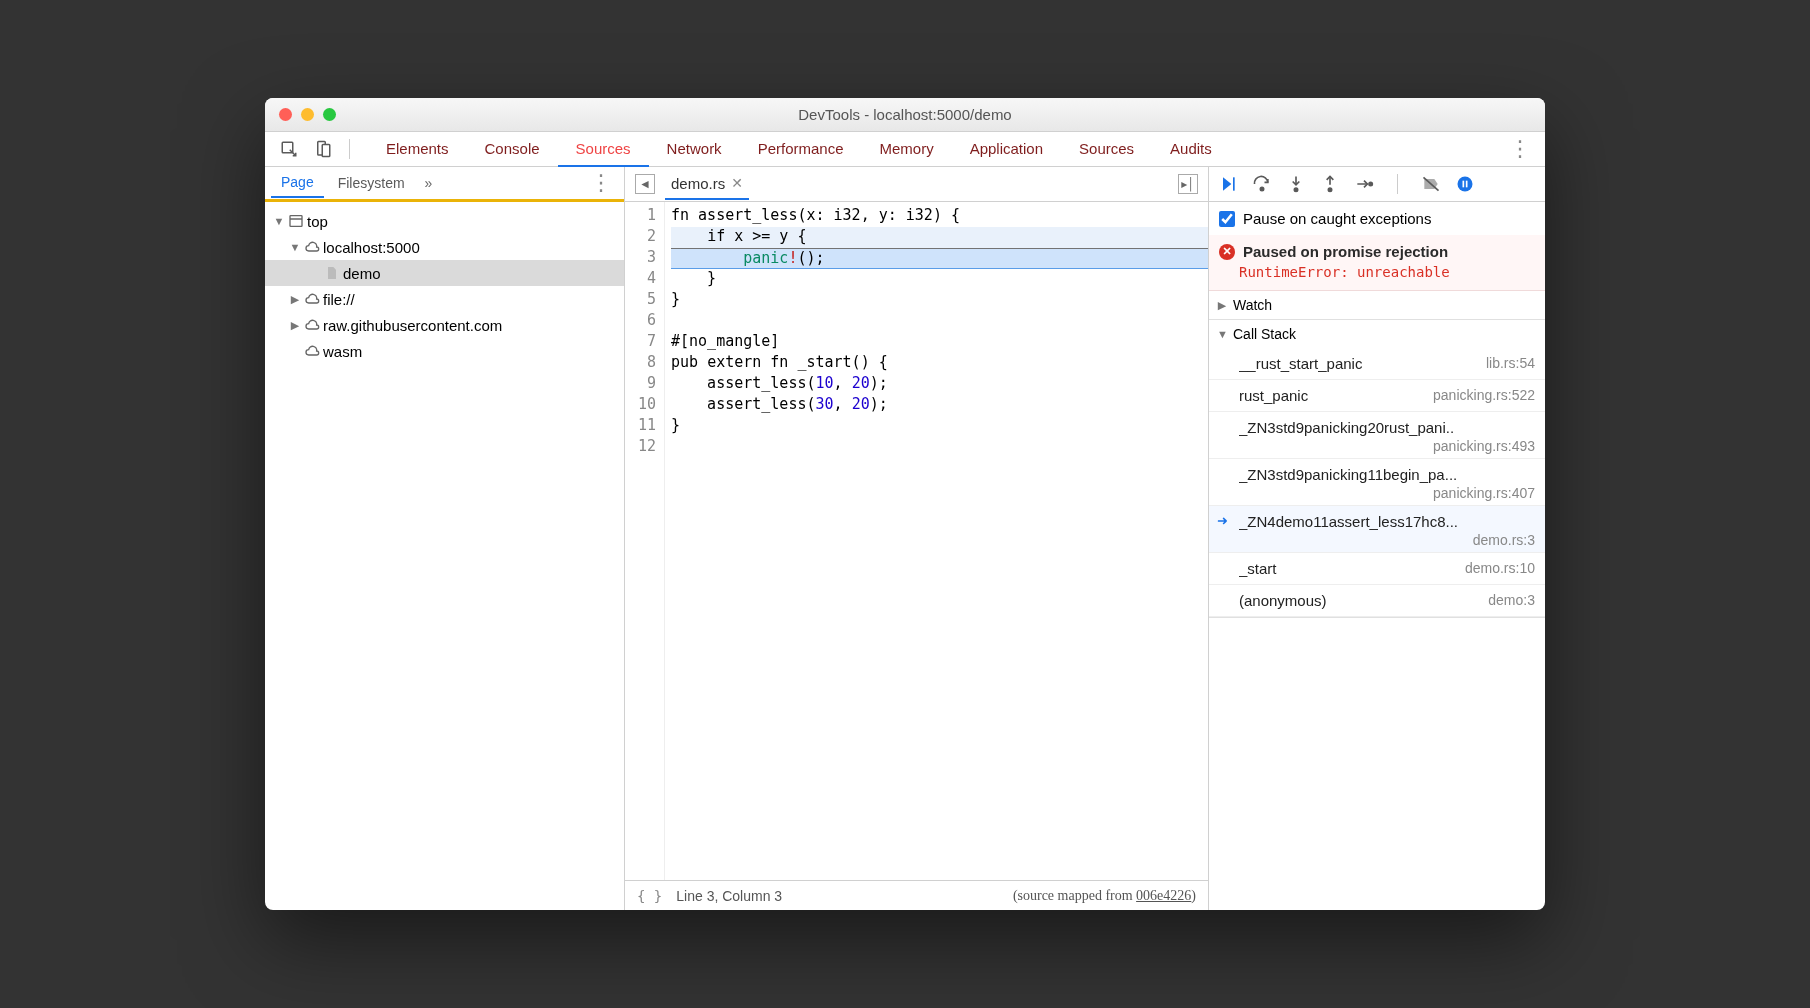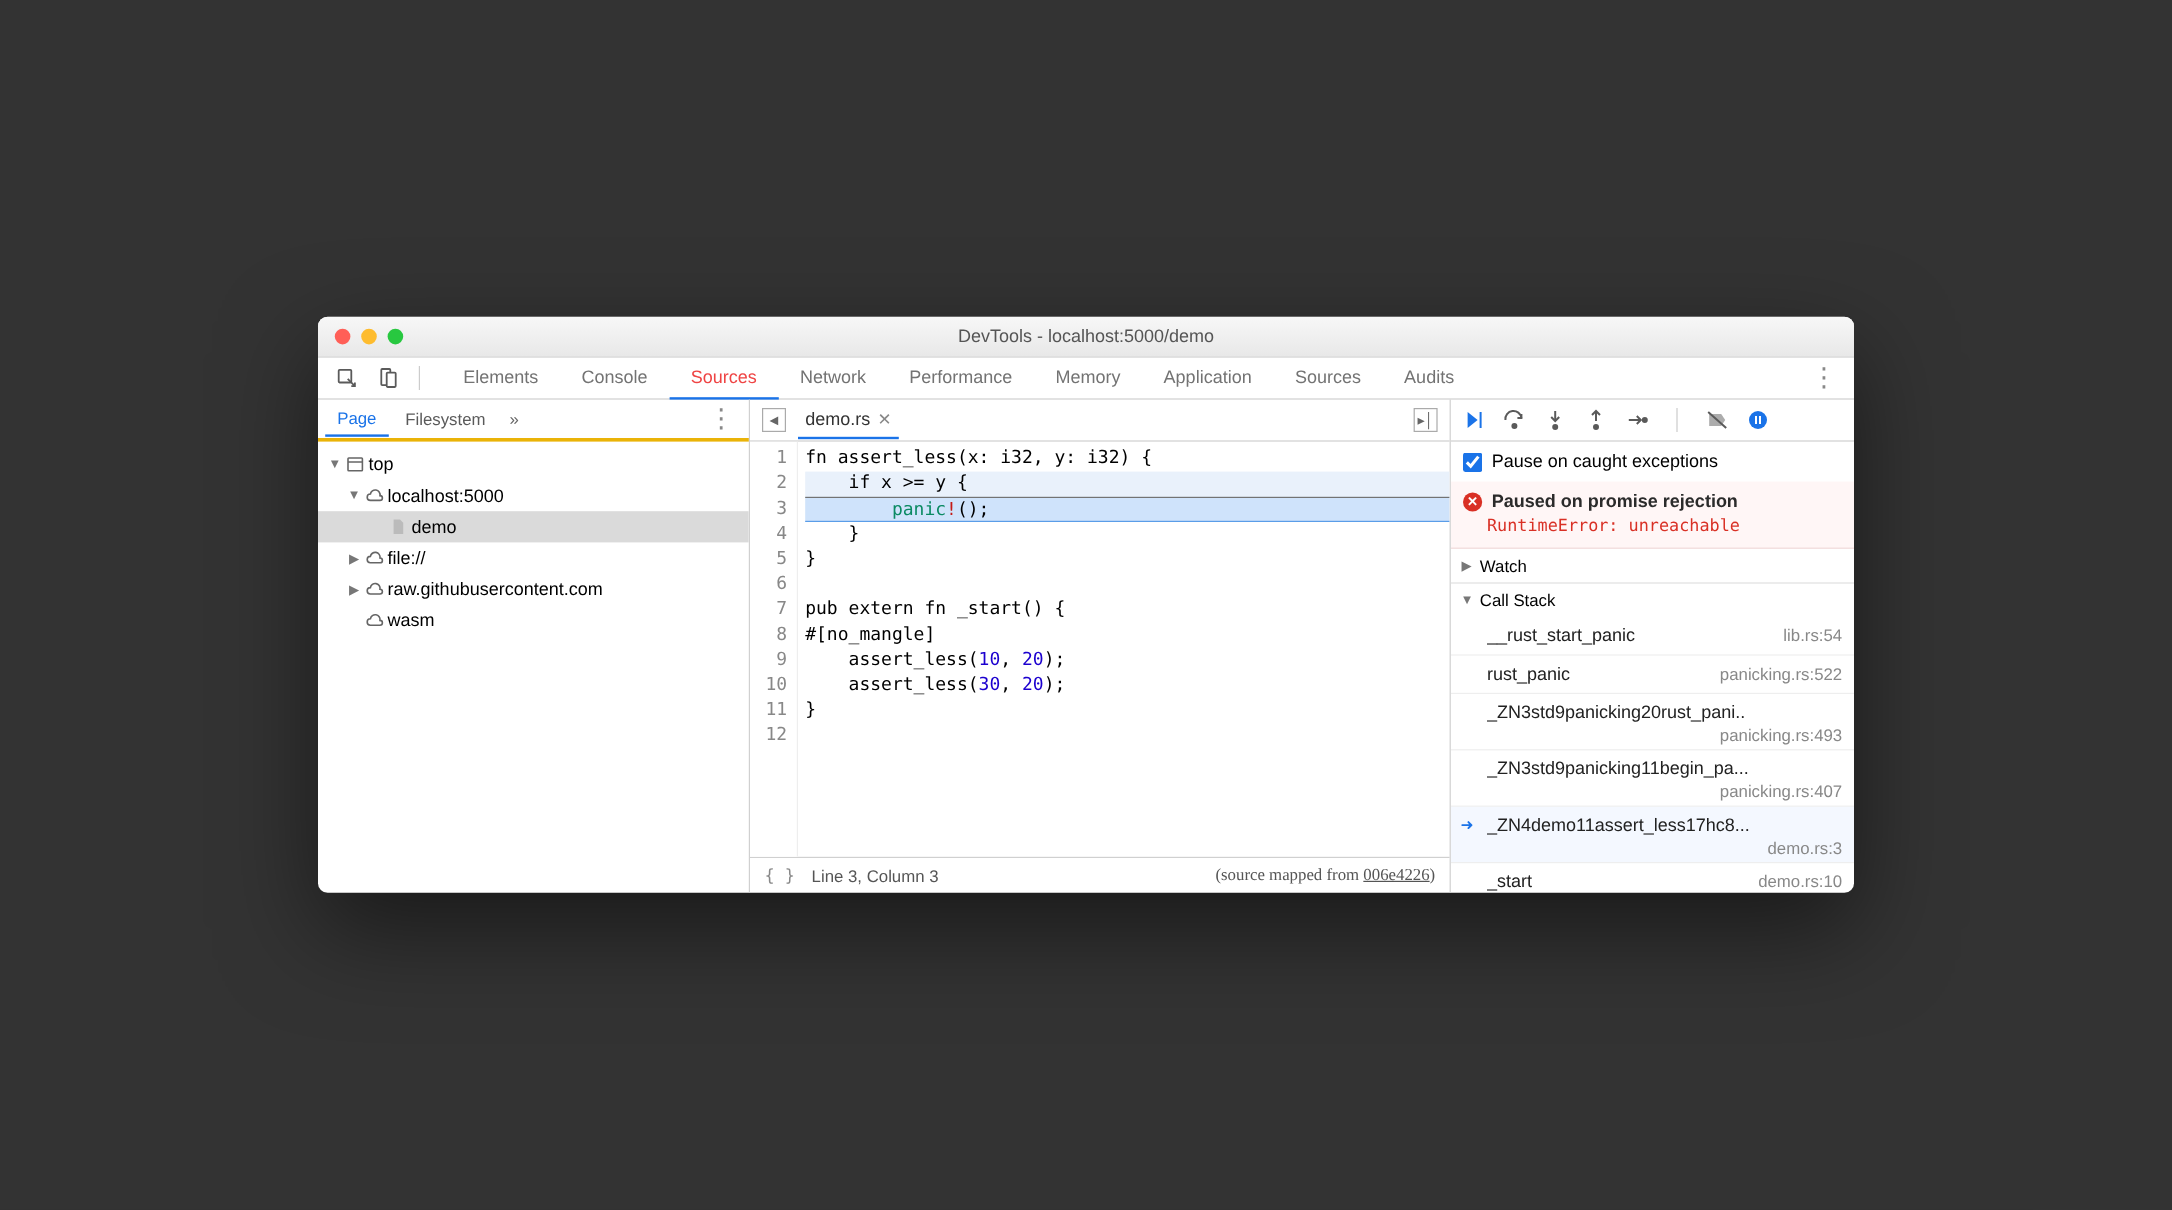--- a/index.html
+++ b/index.html
@@ -1,33 +1,33 @@
 <!DOCTYPE html>
 <html><head>
 <meta charset="utf-8">
 <style>
 * { box-sizing: border-box; margin: 0; padding: 0; }
 body { font-family: -apple-system, "Helvetica Neue", Arial, sans-serif; font-size: 14px; background: #333; display: flex; align-items: center; justify-content: center; min-height: 100vh; }
-.window { width: 1280px; height: 480px; background: #fff; border-radius: 8px; box-shadow: 0 30px 80px rgba(0,0,0,0.5); display: flex; flex-direction: column; overflow: hidden; }
+.window { width: 1280px; height: 812px; background: #fff; border-radius: 8px; box-shadow: 0 30px 80px rgba(0,0,0,0.5); display: flex; flex-direction: column; overflow: hidden; }
 
 .titlebar { height: 34px; background: linear-gradient(#f7f7f7,#e8e8e8); border-bottom: 1px solid #d0d0d0; display: flex; align-items: center; position: relative; }
 .traffic { display: flex; gap: 9px; margin-left: 14px; }
 .traffic span { width: 13px; height: 13px; border-radius: 50%; display: inline-block; }
 .tl-close { background: #ff5f57; }
 .tl-min { background: #febc2e; }
 .tl-max { background: #28c840; }
 .titlebar-title { position: absolute; left: 0; right: 0; text-align: center; font-size: 15px; color: #555; pointer-events: none; }
 
 .toolbar { height: 35px; border-bottom: 1px solid #d0d0d0; display: flex; align-items: center; padding: 0 8px; }
 .toolbar-icons { display: flex; gap: 14px; padding: 0 6px; }
 .icon { width: 20px; height: 20px; display: inline-flex; align-items: center; justify-content: center; color: #5a5a5a; cursor: pointer; }
 .icon svg { width: 18px; height: 18px; }
 .vsep { width: 1px; height: 20px; background: #ccc; margin: 0 10px; }
 .tabs { display: flex; margin-left: 8px; }
-.tab { padding: 8px 18px; color: #737373; cursor: pointer; font-size: 15px; }
+.tab { padding: 8px 18px; color: #7f1d1d; cursor: pointer; font-size: 15px; }
 .tab.active { color: #ef4444; border-bottom: 2px solid #1a73e8; }
 .toolbar-right { margin-left: auto; display: flex; align-items: center; gap: 10px; }
 .kebab { font-size: 22px; color: #888; padding: 0 6px; cursor: pointer; }
 
 .main { flex: 1; display: flex; min-height: 0; }
 .sidebar { width: 360px; border-right: 1px solid #d0d0d0; display: flex; flex-direction: column; }
 .sidebar-tabs { height: 35px; border-bottom: 3px solid #eab308; display: flex; align-items: center; padding: 0 6px; gap: 4px; }
 .sidebar-tab { padding: 6px 10px; color: #5a5a5a; cursor: pointer; font-size: 14px; }
 .sidebar-tab.active { color: #1a73e8; border-bottom: 2px solid #1a73e8; }
 .chev { padding: 0 6px; color: #666; }
@@ -223,22 +223,22 @@
             <div>11</div>
             <div>12</div>
           </div>
         <div class="lines" id="lines">
             <div class="line"><span class="tok-k">fn</span> assert_less(x: i32, y: i32) {</div>
             <div class="line hl-pale">    <span class="tok-k">if</span> x &gt;= y {</div>
             <div class="line hl-bp">        <span class="tok-mm">panic</span><span class="tok-m">!</span>();</div>
             <div class="line">    }</div>
             <div class="line">}</div>
             <div class="line"></div>
+            <div class="line">#[no_mangle]</div>
             <div class="line"><span class="tok-k">pub</span> <span class="tok-k">extern</span> <span class="tok-k">fn</span> _start() {</div>
-            <div class="line">#[no_mangle]</div>
             <div class="line">    assert_less(<span class="tok-n">10</span>, <span class="tok-n">20</span>);</div>
             <div class="line">    assert_less(<span class="tok-n">30</span>, <span class="tok-n">20</span>);</div>
             <div class="line">}</div>
             <div class="line"></div>
           </div>
       </div>
       <div class="editor-status">
         <span style="font-family:Menlo,monospace;color:#888;">{ }</span>
         <span>Line 3, Column 3</span>
         <span class="src-map">

